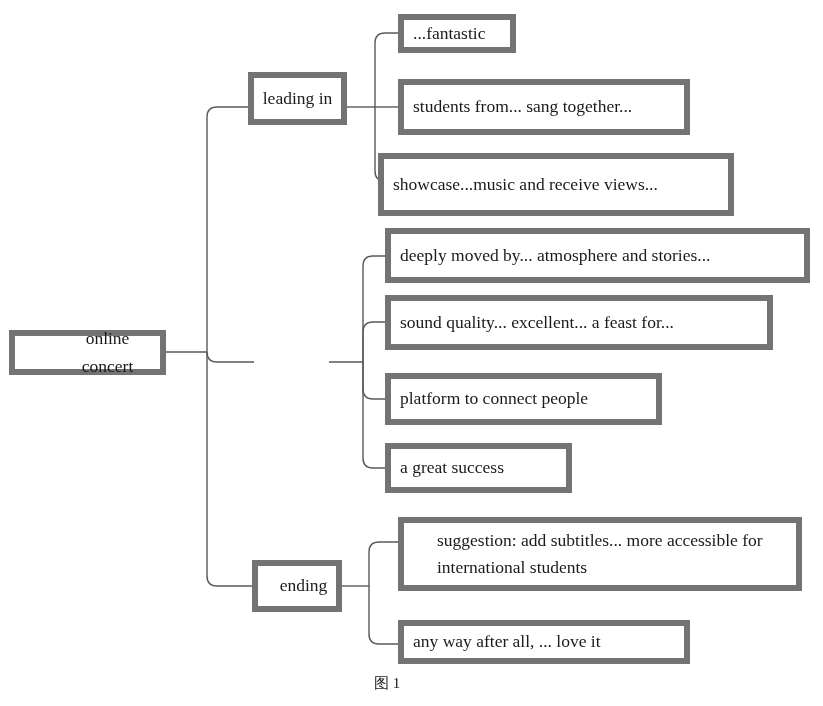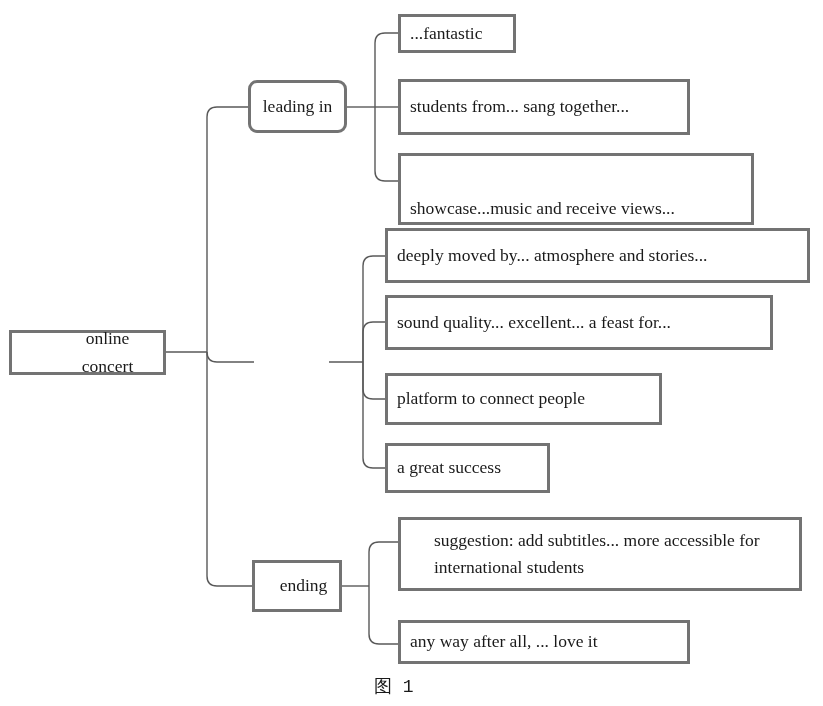--- a/index.html
+++ b/index.html
@@ -19,21 +19,21 @@
     position: absolute;
     left: 0;
     top: 0;
     width: 823px;
     height: 706px;
     pointer-events: none;
   }
   .node {
     position: absolute;
     box-sizing: border-box;
-    border: 3px solid #737373;
+    border: 6px solid #737373;
     background: #ffffff;
     display: flex;
     align-items: center;
     color: #1a1a1a;
     font-size: 17.5px;
     line-height: 1.55;
     padding: 0 9px;
     white-space: pre-wrap;
   }
   .node.center-label {
@@ -43,22 +43,22 @@
   .node.two-line {
     align-items: center;
     padding-left: 33px;
   }
   .node-text {
     display: block;
     width: 100%;
   }
   .caption {
     position: absolute;
-    font-family: Liberation Mono, monospace;
-    font-size: 18px;
+    font-family: Liberation Serif, serif;
+    font-size: 15px;
     color: #1a1a1a;
     white-space: pre;
   }
 </style>
 </head>
 <body>
 
 <div id="diagram-root">
 
   <svg id="connector-layer" viewBox="0 0 823 706" width="823" height="706" xmlns="http://www.w3.org/2000/svg">
@@ -84,50 +84,50 @@
       <path d="M342,586 L369,586"></path>
       <path d="M369,586 L369,552 Q369,542 379,542 L398,542"></path>
       <path d="M369,586 L369,634 Q369,644 379,644 L398,644"></path>
     </g>
   </svg>
 
   <div class="node center-label" style="left:9px; top:330px; width:157px; height:45px;padding-left:46px;">
     <span class="node-text" style="text-align:center;">online concert</span>
   </div>
 
-  <div class="node center-label" style="left:248px; top:80px; width:99px; height:53px;border-radius:9px;">
+  <div class="node center-label" style="left:248px; top:72px; width:99px; height:53px;">
     <span class="node-text" style="text-align:center;">leading in</span>
   </div>
 
   <div class="node" style="left:398px; top:14px; width:118px; height:39px;">
     <span class="node-text">...fantastic</span>
   </div>
 
   <div class="node" style="left:398px; top:79px; width:292px; height:56px;">
     <span class="node-text">students from... sang together...</span>
   </div>
 
-  <div class="node" style="left:398px; top:153px; width:356px; height:72px;align-items:flex-end;">
+  <div class="node" style="left:378px; top:153px; width:356px; height:63px;">
     <span class="node-text">showcase...music and receive views...</span>
   </div>
 
 
   <div class="node" style="left:385px; top:228px; width:425px; height:55px;justify-content:flex-end;">
     <span class="node-text">deeply moved by... atmosphere and stories...</span>
   </div>
 
   <div class="node" style="left:385px; top:295px; width:388px; height:55px;">
     <span class="node-text">sound quality... excellent... a feast for...</span>
   </div>
 
   <div class="node" style="left:385px; top:373px; width:277px; height:52px;justify-content:center;">
     <span class="node-text">platform to connect people</span>
   </div>
 
-  <div class="node" style="left:385px; top:443px; width:165px; height:50px;">
+  <div class="node" style="left:385px; top:443px; width:187px; height:50px;">
     <span class="node-text">a great success</span>
   </div>
 
   <div class="node center-label" style="left:252px; top:560px; width:90px; height:52px;padding-left:19px;">
     <span class="node-text" style="text-align:center;">ending</span>
   </div>
 
   <div class="node two-line" style="left:398px; top:517px; width:404px; height:74px;">
     <span class="node-text">suggestion: add subtitles... more accessible for international students</span>
   </div>

